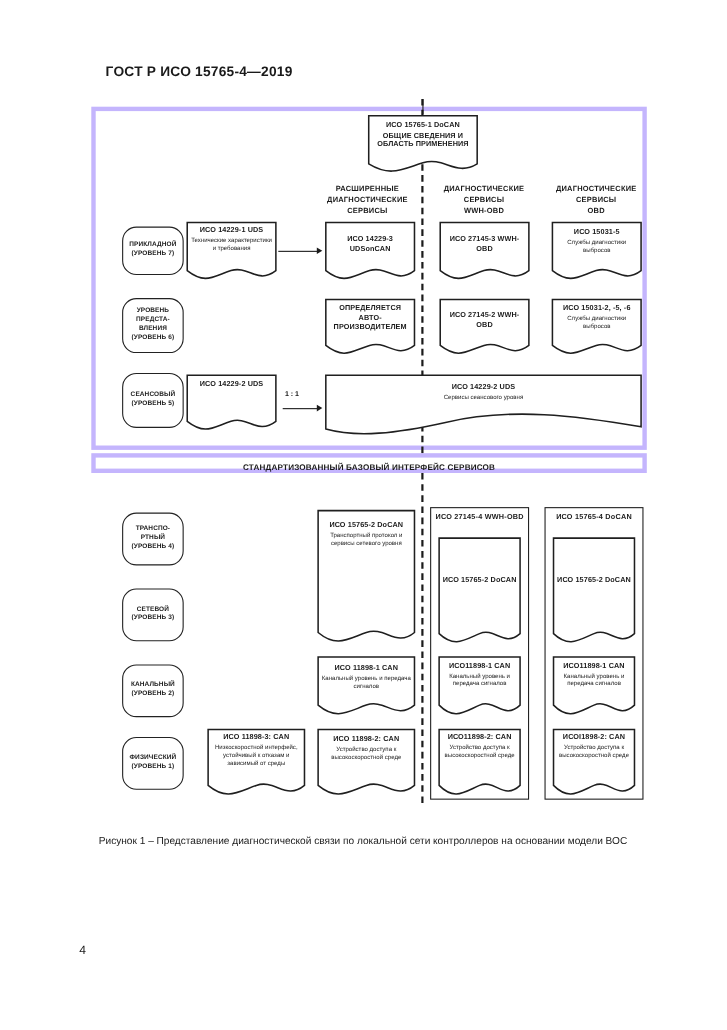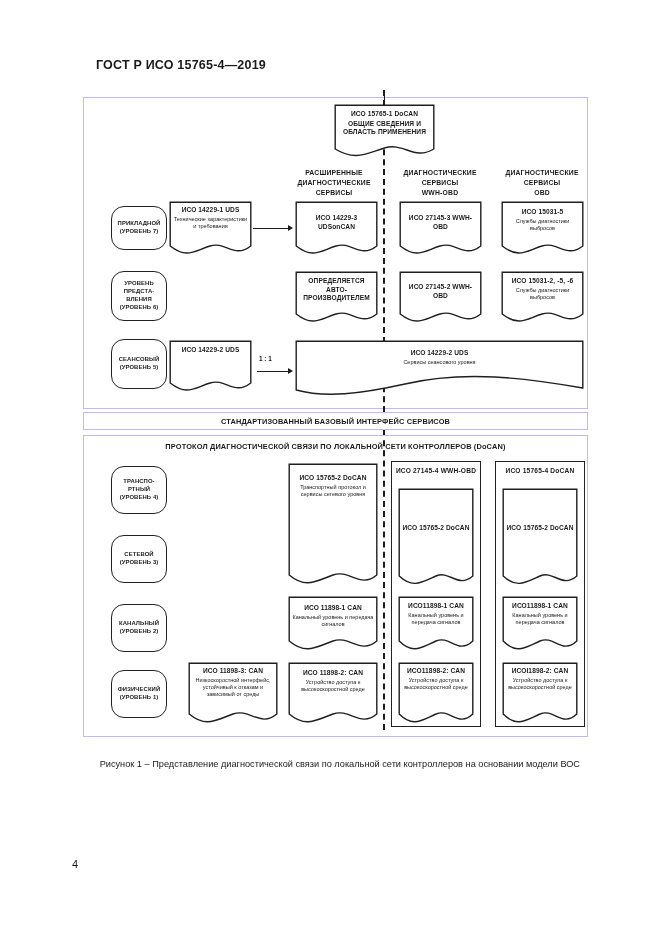--- a/index.html
+++ b/index.html
@@ -28,29 +28,29 @@
     position: absolute;
     left: 72px;
     top: 858px;
     font-size: 11px;
   }
   .figure-caption {
     position: absolute;
     left: 80px;
     top: 758px;
     width: 500px;
-    text-align: right;
+    text-align: center;
     font-size: 9.2px;
     line-height: 1.45;
   }
 
   
   .frame {
     position: absolute;
-    border: 1px solid #c4b5fd;
+    border: 4px solid #c4b5fd;
     box-sizing: border-box;
   }
   #frame-upper { left: 83px; top: 97px; width: 505px; height: 312px; }
   #frame-interface { left: 83px; top: 412px; width: 505px; height: 18px; }
   #frame-lower { left: 83px; top: 435px; width: 505px; height: 302px; }
 
   .band-label {
     position: absolute;
     width: 100%;
     text-align: center;
@@ -317,23 +317,20 @@
     <div class="txt" style="top:9px;">
       <div class="t-title">ИСО 14229-2 UDS</div>
       <div class="t-sub">Сервисы сеансового уровня</div>
     </div>
   </div>
 
   <div class="frame" id="frame-interface">
     <div class="band-label" id="interface-label">СТАНДАРТИЗОВАННЫЙ БАЗОВЫЙ ИНТЕРФЕЙС СЕРВИСОВ</div>
   </div>
 
-  <div class="frame" id="frame-lower">
-    <div class="band-label" id="docan-label">ПРОТОКОЛ ДИАГНОСТИЧЕСКОЙ СВЯЗИ ПО ЛОКАЛЬНОЙ СЕТИ КОНТРОЛЛЕРОВ (DoCAN)</div>
-  </div>
 
   <div class="layer-pill" style="left:111px; top:466px; height:48px;">
     <div>
       <div>ТРАНСПО-</div>
       <div>РТНЫЙ</div>
       <div>(УРОВЕНЬ 4)</div>
     </div>
   </div>
   <div class="layer-pill" style="left:111px; top:535px; height:48px;">
     <div>

